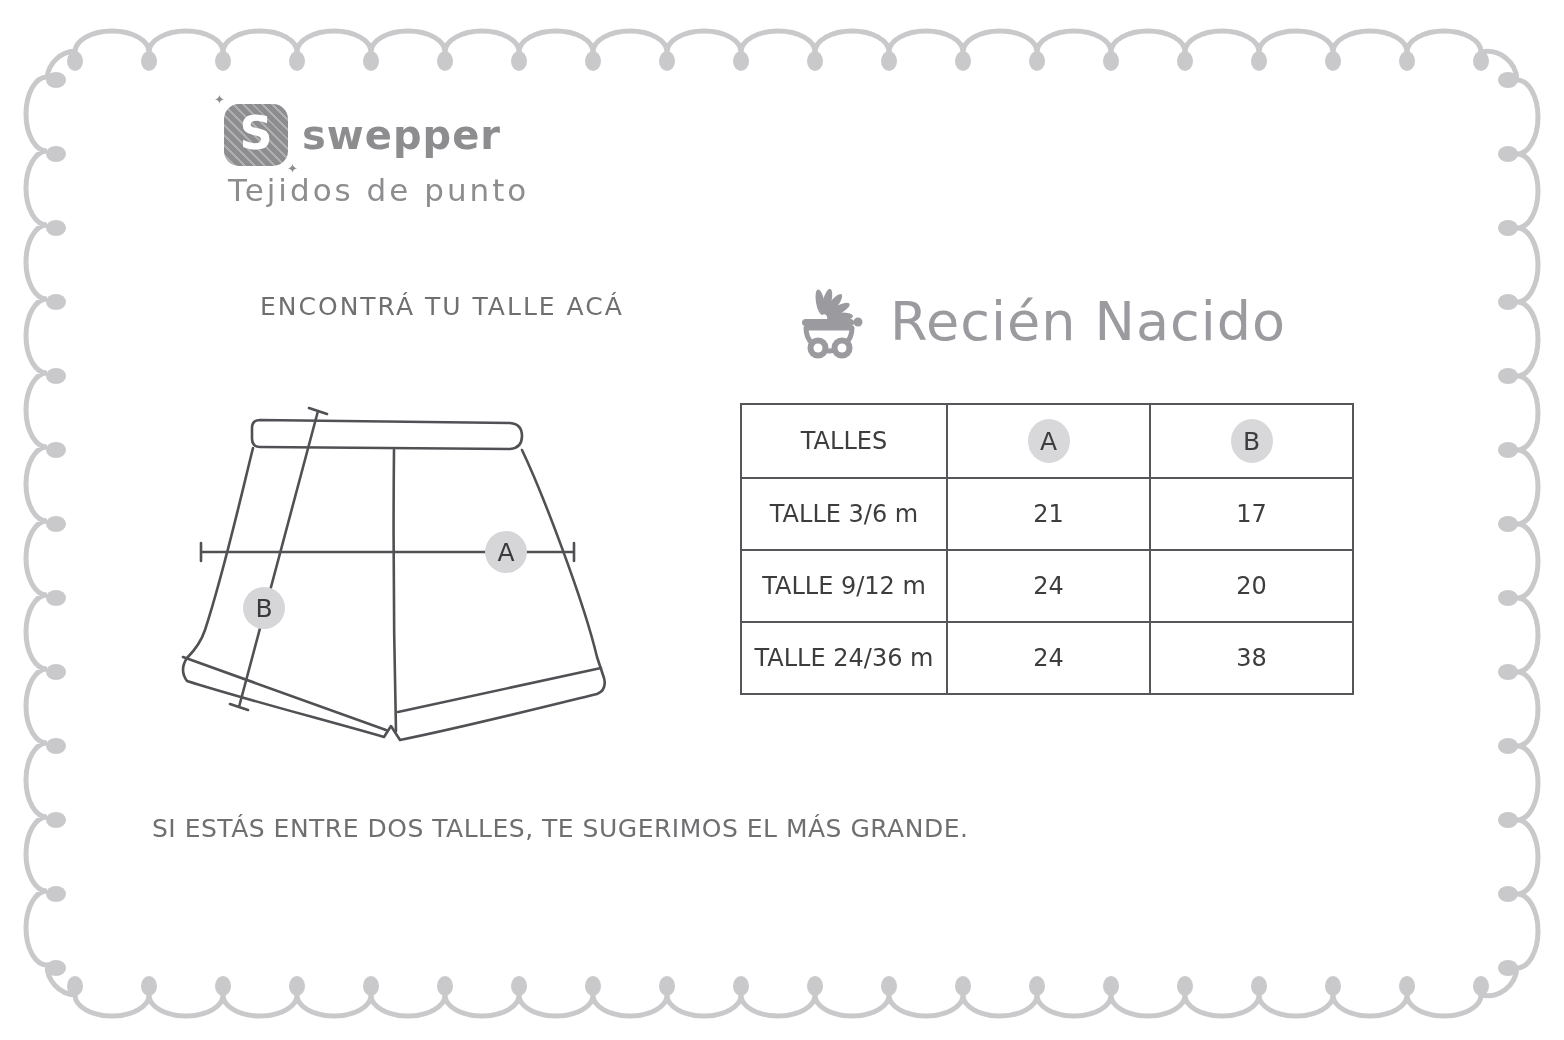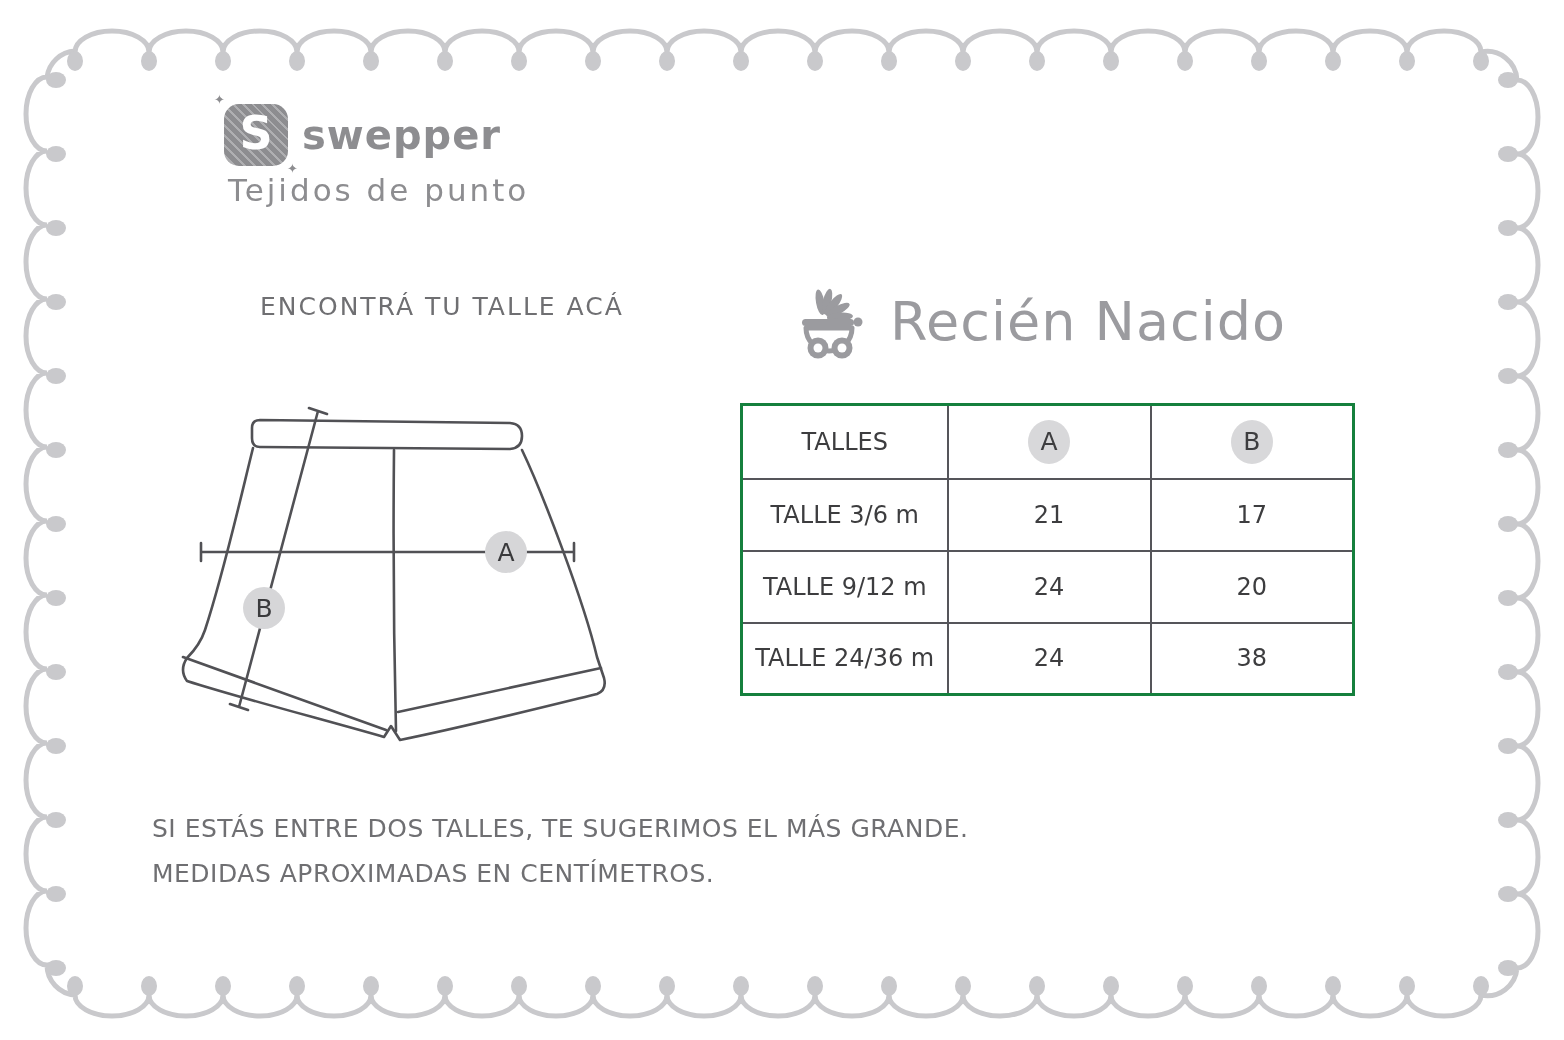--- a/index.html
+++ b/index.html
@@ -27,21 +27,21 @@
 
   
   .section-row{position:absolute;left:796px;top:281px;display:flex;align-items:center;gap:20px;}
   .section-title{font-size:54px;color:#9b9b9f;letter-spacing:1px;font-weight:500;}
 
   
   table.size-table{position:absolute;left:740px;top:403px;width:612px;border-collapse:collapse;
      table-layout:fixed;}
   .size-table th,.size-table td{border:2px solid #55555a;text-align:center;vertical-align:middle;
      color:#3d3d3f;font-size:24px;font-weight:500;padding:0;}
-  table.size-table{border:3px solid #15803d;}
+  table.size-table{border:1px solid #15803d;}
   .size-table thead tr{height:74px;}
   .size-table tbody tr{height:72px;}
   .size-table col.c1{width:206px;}
   .size-table col.c2{width:203px;}
   .size-table col.c3{width:203px;}
   .badge{display:inline-flex;width:42px;height:44px;border-radius:50%;background:#d8d8da;
      align-items:center;justify-content:center;font-size:25px;color:#3d3d3f;font-weight:500;}
 
   
   .footer{position:absolute;left:152px;top:806px;font-size:25px;color:#6f6f72;
@@ -215,14 +215,13 @@
     <tr>
       <td>TALLE 24/36 m</td>
       <td>24</td>
       <td>38</td>
     </tr>
   </tbody>
 </table>
 
 <div class="footer">
   <div>SI ESTÁS ENTRE DOS TALLES, TE SUGERIMOS EL MÁS GRANDE.</div>
-  <div>MEDIDAS APROXIMADAS EN CENTÍMETROS.</div>
 </div>
 
 </body></html>

